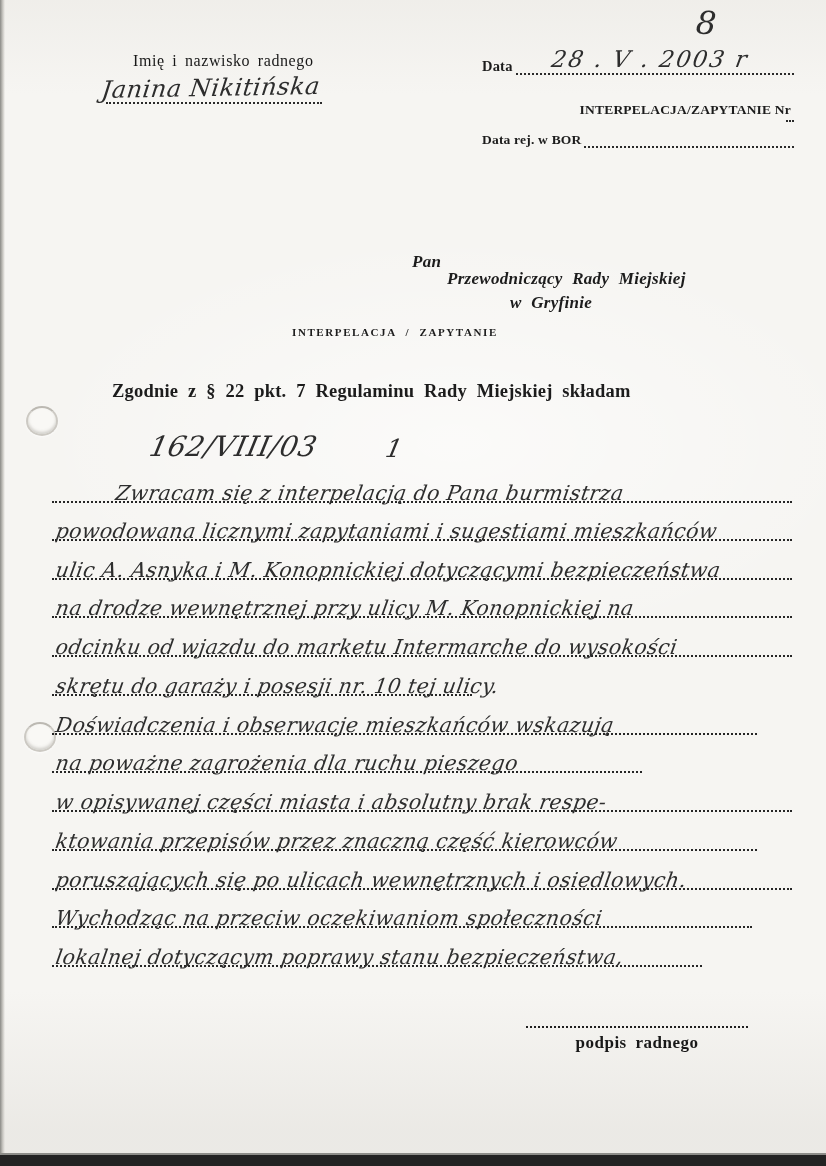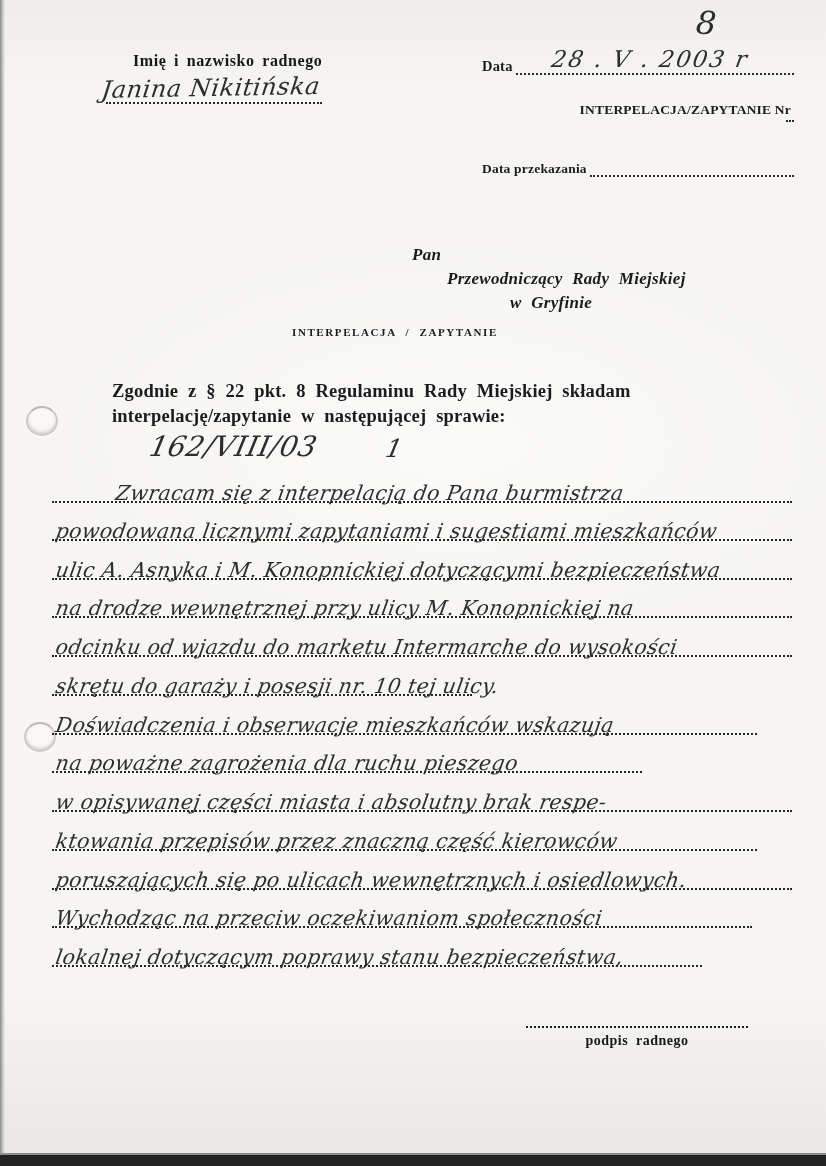--- a/index.html
+++ b/index.html
@@ -28,31 +28,31 @@
   }
   .hole {
     position:absolute; width:32px; height:30px; border-radius:50%;
     background:#faf9f6;
     border:2px solid #c5c2bb;
     border-top-color:#b2afa8;
     box-shadow:inset 0 -2px 3px rgba(120,117,110,.35), 0 1px 2px rgba(255,255,255,.8);
     opacity:.85;
   }
   
-  .print-bold { font-weight:bold; color:#181818; }
+  .print-bold { font-weight:normal; color:#181818; }
   .name-label { position:absolute; left:133px; top:52px; font-size:16px; letter-spacing:.6px; word-spacing:3px; }
   .field-row { position:absolute; display:flex; align-items:flex-end; width:312px; }
   .field-row .lbl { font-size:13.5px; font-weight:bold; letter-spacing:.2px; white-space:nowrap; padding-right:3px;text-align:center; }
   .dotfill { flex:1 1 auto; border-bottom:2px dotted #2a2a2a; height:4px; min-width:8px; }
   .dotline { border-bottom:2px dotted #2a2a2a; position:absolute; }
   .addr { position:absolute; font-weight:bold; font-style:italic; font-size:17px; letter-spacing:.3px; word-spacing:5px; }
   .doc-title { position:absolute; left:292px; top:326px; font-size:11px; font-weight:bold; letter-spacing:1.6px; word-spacing:5px; }
   .statement { position:absolute; left:112px; font-size:18.5px; font-weight:bold; letter-spacing:.2px; word-spacing:5px; white-space:nowrap; }
   .sig-line { position:absolute; left:526px; top:1013px; width:222px; height:15px; border-bottom:2.5px dotted #1f1f1f; }
-  .sig-label { position:absolute; left:526px; top:1033px; width:222px; text-align:center; font-size:14px; font-weight:bold; letter-spacing:.5px; word-spacing:4px; }
+  .sig-label { position:absolute; left:526px; top:1033px; width:222px; text-align:center; font-size:17px; font-weight:bold; letter-spacing:.5px; word-spacing:4px; }
   
   .hand {
     font-family:"DejaVu Serif", serif;
     font-style:italic;
     color:#2d2d2d;
     letter-spacing:.5px;
     white-space:nowrap;
   }
   .page-number { position:absolute; left:696px; top:4px; font-size:32px; transform:rotate(4deg); }
   .name-value { position:absolute; left:102px; top:74px; font-size:24px; transform:skewX(-8deg) rotate(-1deg); }
@@ -91,35 +91,34 @@
     <span class="lbl" style="font-size:14.5px;">Data</span>
     <span class="dotfill"></span>
   </div>
   <div class="hand date-value">28 . V . 2003 r</div>
 
   <div class="field-row" style="left:482px; top:102px;flex-direction:column;">
     <span class="lbl">INTERPELACJA/ZAPYTANIE  Nr</span>
     <span class="dotfill"></span>
   </div>
 
-
-  <div class="field-row" style="left:482px; top:161px;">
-    <span class="lbl">Data przekazania</span>
+  <div class="field-row" style="left:482px; top:132px;">
+    <span class="lbl">Data rej. w BOR</span>
     <span class="dotfill"></span>
   </div>
 
 
-  <div class="addr" style="left:412px; top:245px;">Pan</div>
+
+  <div class="addr" style="left:412px; top:252px;">Pan</div>
   <div class="addr" style="left:447px; top:269px;">Przewodniczący  Rady  Miejskiej</div>
   <div class="addr" style="left:502px; top:293px;margin-left:8px;">w  Gryfinie</div>
 
   <div class="doc-title">INTERPELACJA  /  ZAPYTANIE</div>
 
-  <div class="statement" style="top:381px;">Zgodnie z § 22 pkt. 8 Regulaminu Rady Miejskiej składam</div>
-  <div class="statement" style="top:406px;">interpelację/zapytanie w następującej sprawie:</div>
+  <div class="statement" style="top:381px;">Zgodnie z § 22 pkt. 7 Regulaminu Rady Miejskiej składam</div>
 
   <div class="hand case-number">162/VIII/03</div>
   <div class="hand case-mark">1</div>
 
   <div class="hw-line indent" style="top:466px; width:740px;">
       <span>Zwracam się z interpelacją do Pana burmistrza</span>
     </div>
   <div class="hw-line" style="top:504px; width:740px;">
       <span>powodowana licznymi zapytaniami i sugestiami mieszkańców</span>
     </div>

